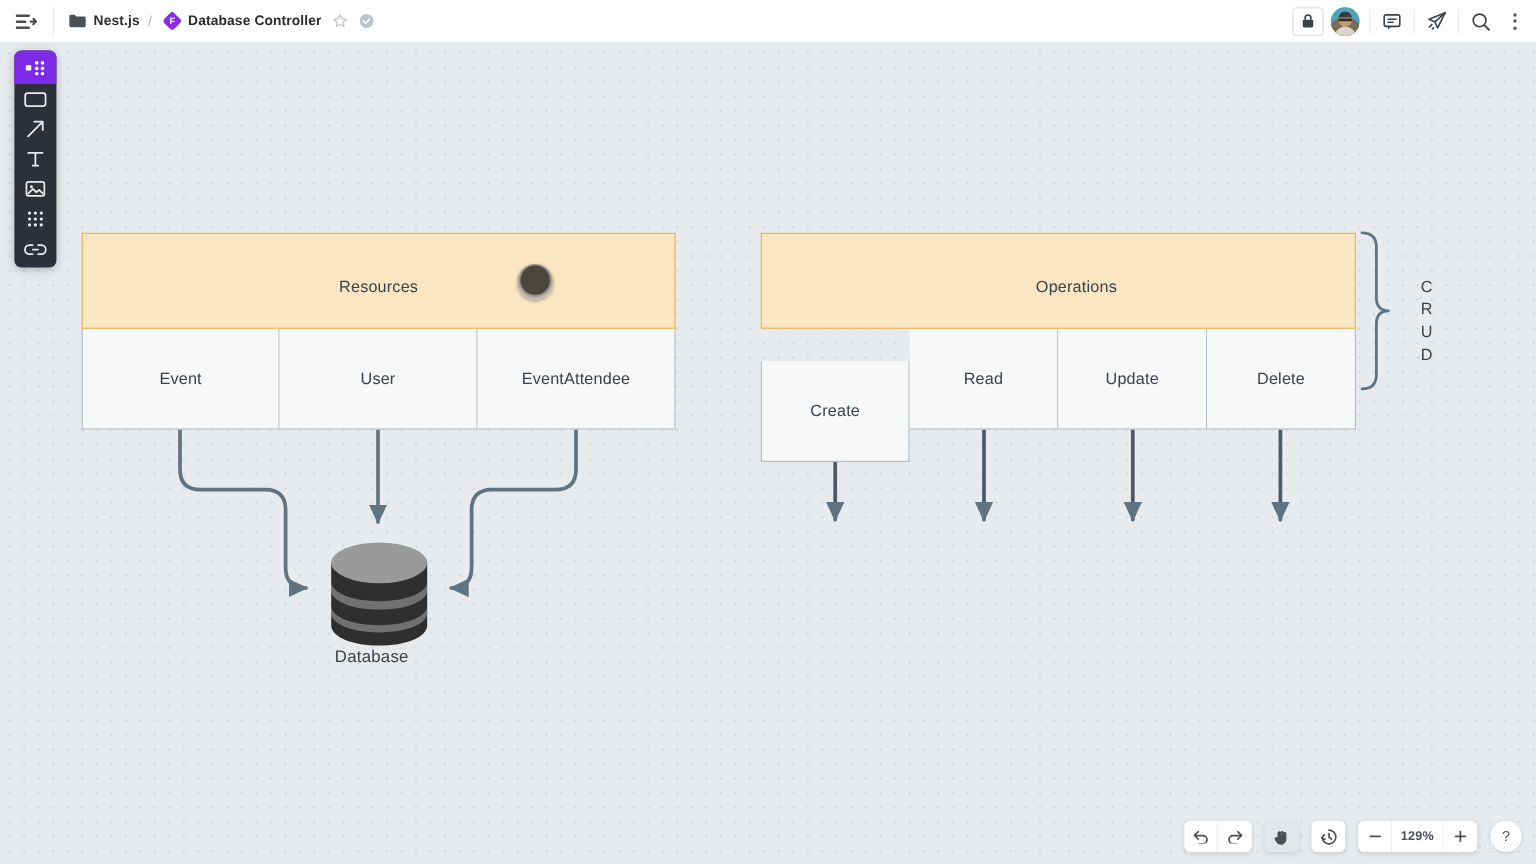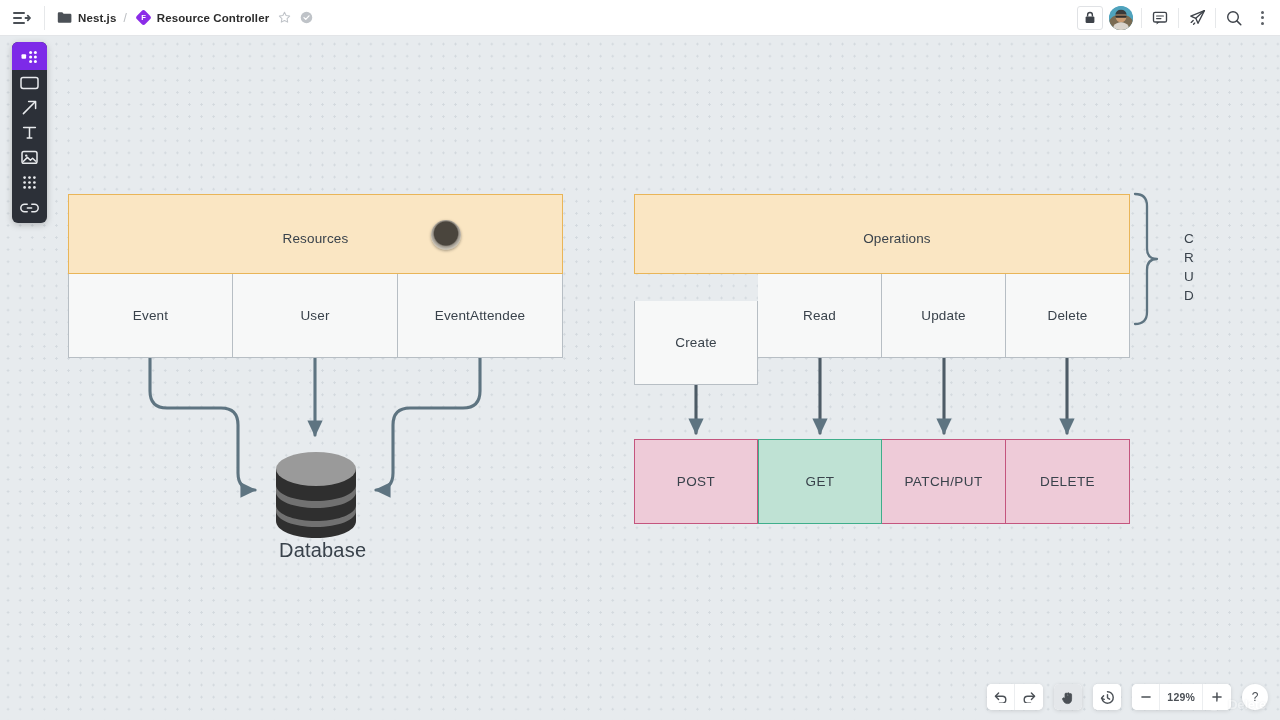--- a/index.html
+++ b/index.html
@@ -228,21 +228,21 @@
 
   .method-box.green {
     background: #bfe2d4;
     border-color: #3fae8b;
     border-left: 1px solid #3fae8b;
   }
 
   
   .db-label {
     position: absolute;
-    font-size: 20px;
+    font-size: 14px;
     color: #39424b;
     letter-spacing: 0.2px;
     z-index: 12;
     white-space: nowrap;
   }
 
   .crud-letters {
     position: absolute;
     display: flex;
     flex-direction: column;
@@ -365,21 +365,21 @@
         </svg>
       </span>
       <span class="bc-text">Nest.js</span>
       <span class="bc-sep">/</span>
       <span class="bc-file-icon">
         <svg width="15" height="15" viewBox="0 0 15 15">
           <rect x="1.6" y="1.6" width="11.8" height="11.8" rx="2.6" transform="rotate(45 7.5 7.5)" fill="#8b2ce8"></rect>
           <text x="7.5" y="10.4" font-family="Liberation Sans, sans-serif" font-size="7.6" font-weight="bold" fill="#ffffff" text-anchor="middle">F</text>
         </svg>
       </span>
-      <span class="bc-text">Resource Controller</span>
+      <span class="bc-text">Database Controller</span>
       <span class="bc-star">
         <svg width="13" height="13" viewBox="0 0 14 14">
           <path d="M7 1.4l1.72 3.49 3.85.56-2.79 2.72.66 3.83L7 10.19l-3.44 1.81.66-3.83L1.43 5.45l3.85-.56z" fill="none" stroke="#bfc3c8" stroke-width="1.1" stroke-linejoin="round"></path>
         </svg>
       </span>
       <span class="bc-check">
         <svg width="13" height="13" viewBox="0 0 14 14">
           <circle cx="7" cy="7" r="6.2" fill="#bfc3c8"></circle>
           <path d="M4.3 7.1l1.9 1.9 3.5-3.8" stroke="#ffffff" stroke-width="1.4" fill="none" stroke-linecap="round" stroke-linejoin="round"></path>
         </svg>
@@ -573,34 +573,20 @@
       </div>
     </div>
 
     <div class="crud-letters" style="left:1184px; top:193px;">
       <span>C</span>
       <span>R</span>
       <span>U</span>
       <span>D</span>
     </div>
 
-    <div class="method-row" style="left:634px; top:403px;">
-      <div class="method-box" style="width:124px; height:85px;">
-        <span>POST</span>
-      </div>
-      <div class="method-box green" style="width:124px; height:85px;">
-        <span>GET</span>
-      </div>
-      <div class="method-box" style="width:124px; height:85px;">
-        <span>PATCH/PUT</span>
-      </div>
-      <div class="method-box" style="width:124px; height:85px;">
-        <span>DELETE</span>
-      </div>
-    </div>
 
     <svg style="position:absolute; left:274px; top:413px; z-index:11;" width="84" height="92" viewBox="0 0 84 92">
       <path d="M2 20 v52 c0 10 18 17 40 17 s40-7 40-17 V20z" fill="#2f2f2f"></path>
       <ellipse cx="42" cy="20" rx="40" ry="17" fill="#9a9a9a"></ellipse>
       <path d="M2 36 c0 9 18 16 40 16 s40-7 40-16 v7 c0 9-18 16-40 16 S2 52 2 43z" fill="#a8a8a8" opacity="0.55"></path>
       <path d="M2 56 c0 9 18 16 40 16 s40-7 40-16 v6 c0 9-18 16-40 16 S2 71 2 62z" fill="#a8a8a8" opacity="0.55"></path>
     </svg>
 
     <div class="db-label" style="left:279px; top:503px;">Database</div>
 

